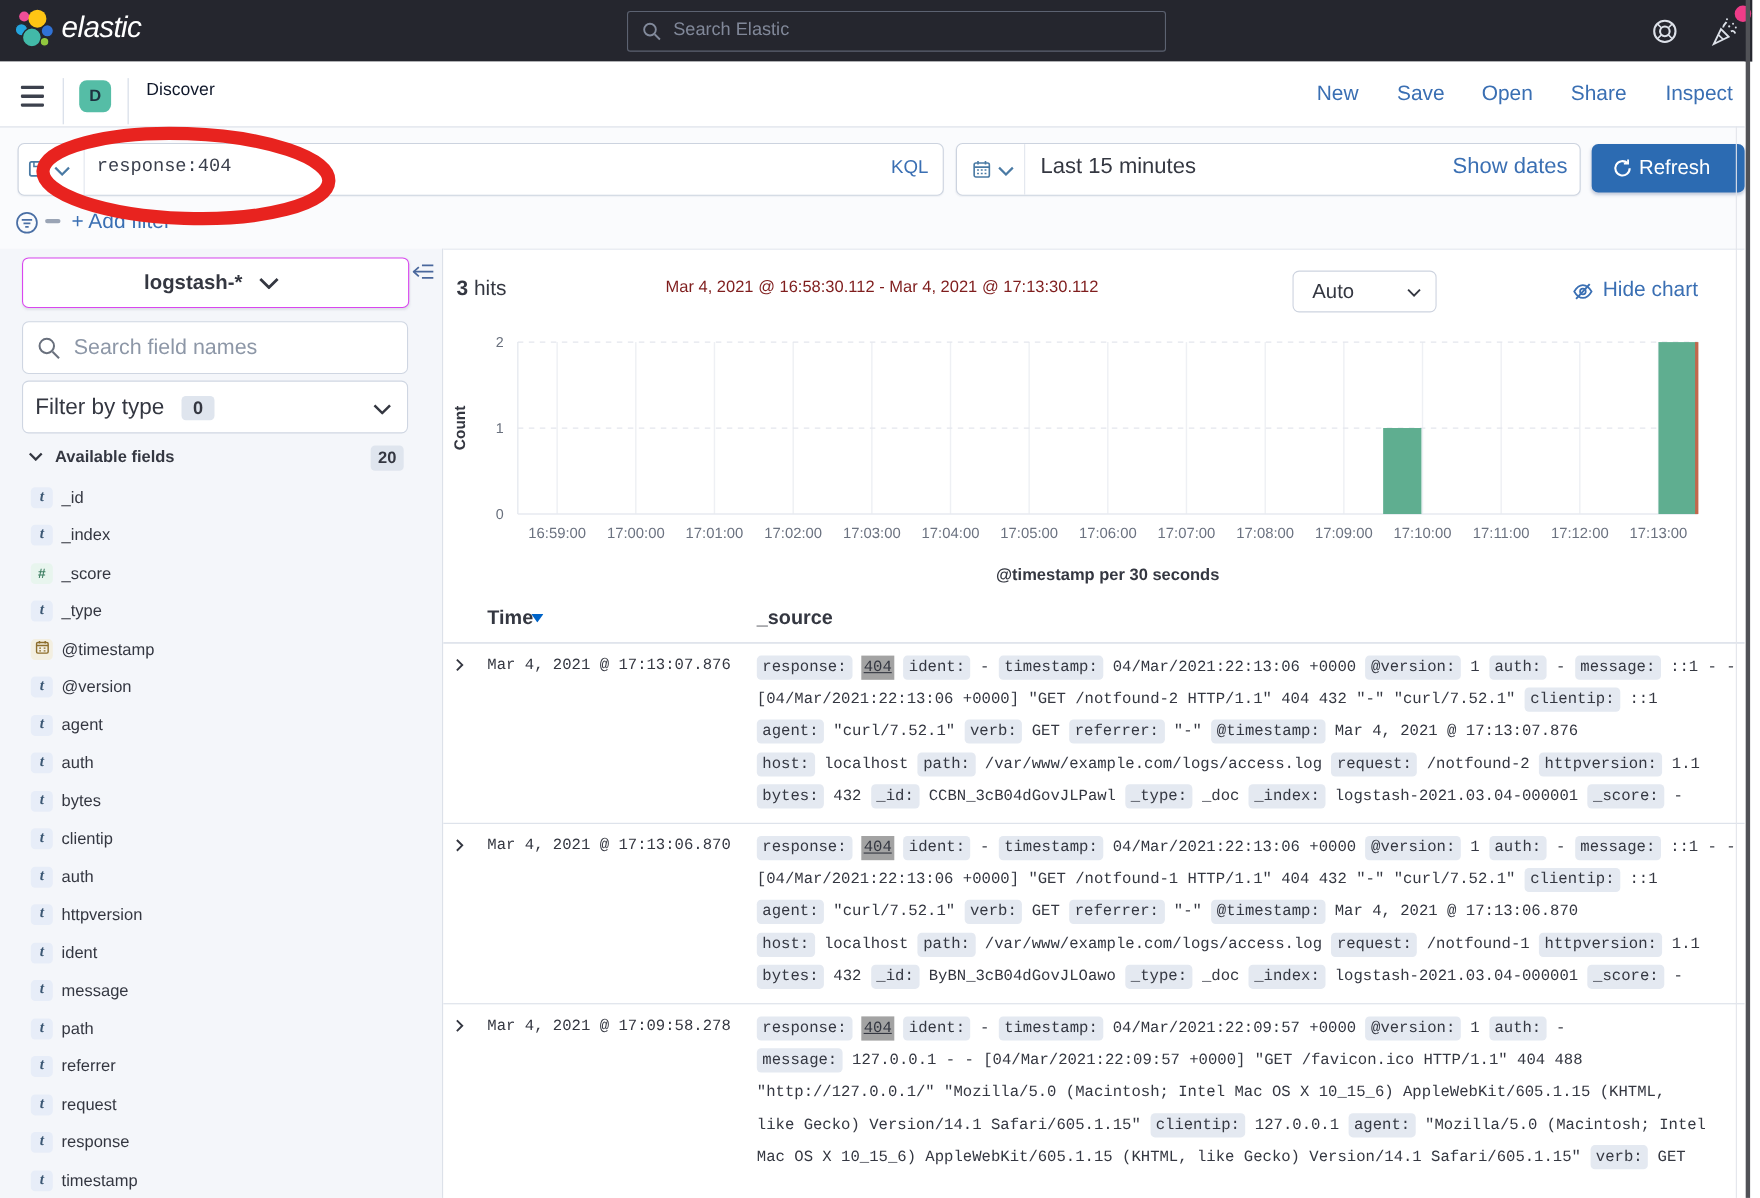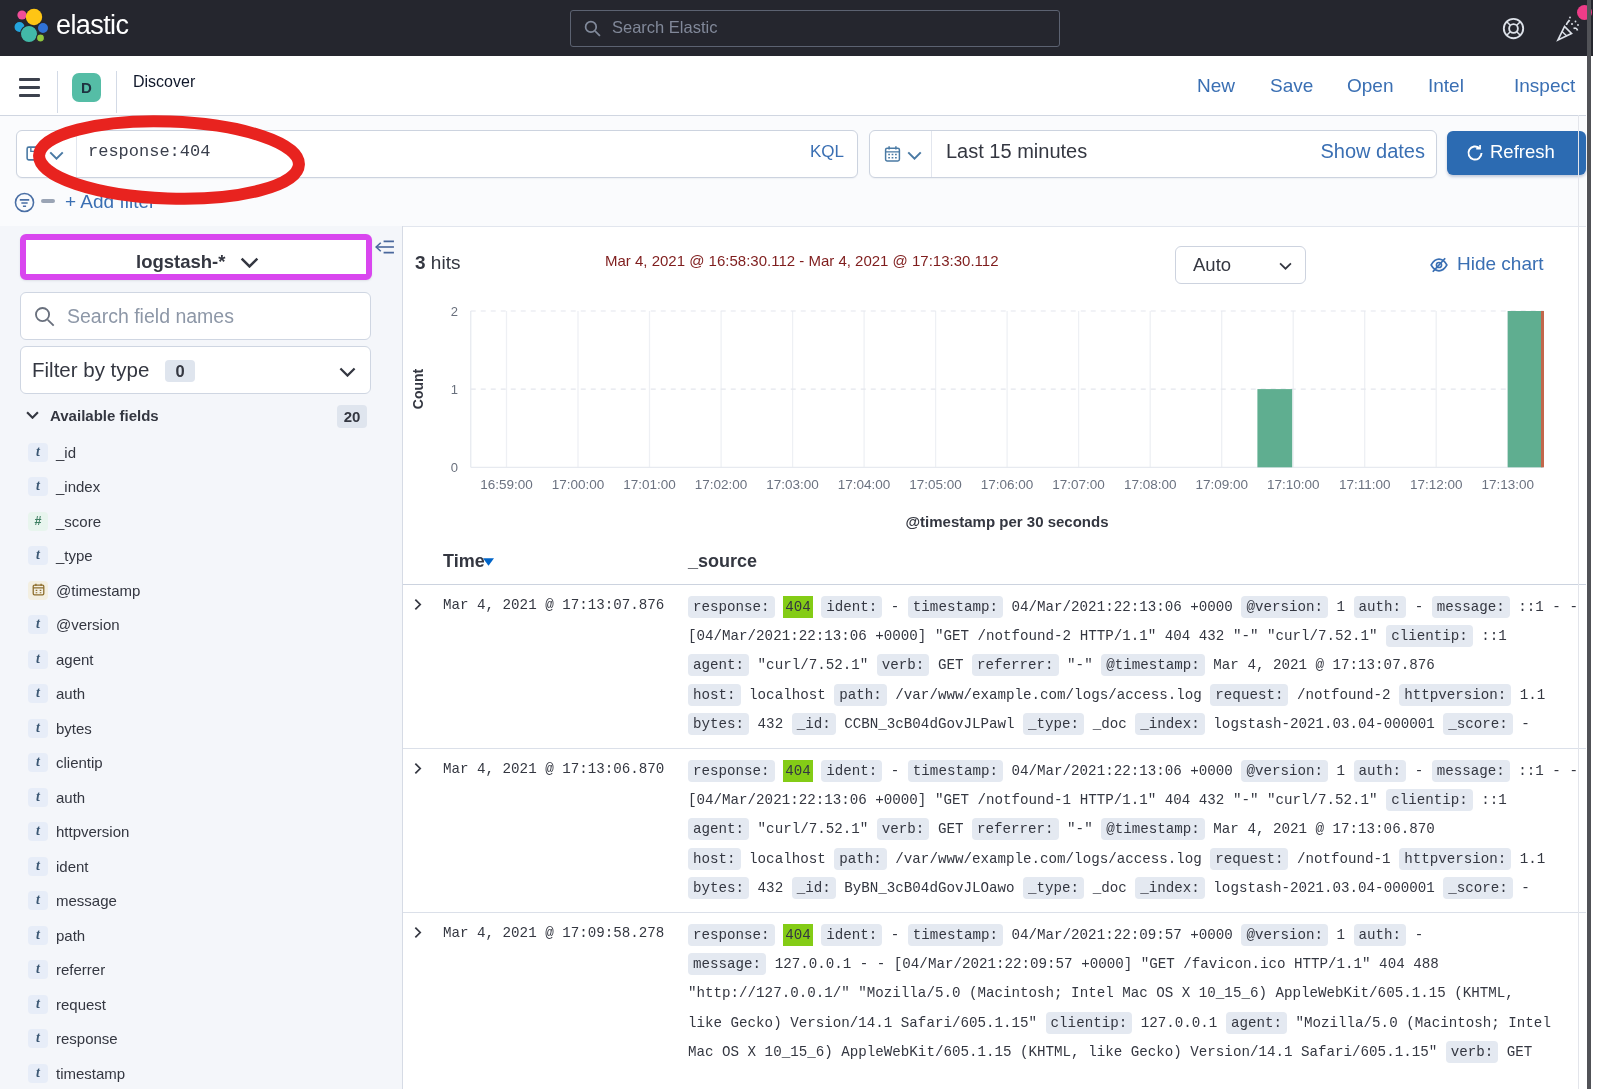--- a/index.html
+++ b/index.html
@@ -2,21 +2,21 @@
 <html><head>
 <meta charset="utf-8">
 <style>
 html,body{margin:0;padding:0;}
 body{font-family:"Liberation Sans",sans-serif;background:#fff;}
 #page{position:relative;width:1600px;height:1089px;overflow:hidden;background:#fff;}
 .abs{position:absolute;}
 
 #hdr{position:absolute;left:0;top:0;width:1593px;height:56px;background:#25262e;}
 #hlogo{position:absolute;left:13px;top:7px;}
-#hname{position:absolute;left:56px;top:10px;color:#fff;font-size:27px;font-weight:500;letter-spacing:-0.6px;}
+#hname{position:absolute;left:56px;top:10px;color:#fff;font-size:27px;font-weight:500;letter-spacing:-0.6px;font-style:italic;}
 #hsearch{position:absolute;left:570px;top:10px;width:488px;height:35px;border:1px solid #5c6271;border-radius:3px;}
 #hsearch .ph{position:absolute;left:41px;top:7px;font-size:16.5px;color:#818899;}
 #hsearch svg{position:absolute;left:13px;top:9px;}
 
 #nav{position:absolute;left:0;top:56px;width:1586px;height:59px;background:#fff;border-bottom:1px solid #d0d6e1;}
 #nav .sep{position:absolute;top:15px;width:1px;height:42px;background:#d3dae6;}
 #burger span{display:block;width:21px;height:2.6px;background:#3c414d;border-radius:1px;margin-bottom:5.4px;}
 #dbadge{position:absolute;left:72px;top:17px;width:29px;height:29px;background:#55bda6;border-radius:7px;color:#1e3240;font-weight:700;font-size:15px;text-align:center;line-height:29px;}
 #bcrumb{position:absolute;left:133px;top:17px;font-size:16px;font-weight:500;color:#0f172a;}
 .navlink{position:absolute;top:19px;font-size:19px;color:#3a6fb3;}
@@ -31,21 +31,21 @@
 #dpick .addsep{position:absolute;left:61px;top:0;width:1px;height:46px;background:#e2e6ee;}
 #dtext{position:absolute;left:76px;top:9px;font-size:20px;color:#343741;}
 #showdates{position:absolute;right:11px;top:9px;font-size:20px;color:#3a6fb3;}
 #refresh{position:absolute;left:1447px;top:15px;width:139px;height:44px;background:#2c6bb2;border-radius:6px;box-shadow:0 2px 3px rgba(30,60,120,0.25);}
 #refresh span{position:absolute;left:43px;top:10px;color:#fff;font-size:18.5px;font-weight:500;}
 #refresh svg{position:absolute;left:19px;top:13px;}
 #addfilter{position:absolute;left:65px;top:75px;font-size:19px;color:#3a6fb3;}
 #fdash{position:absolute;left:41px;top:83px;width:14px;height:3.5px;border-radius:2px;background:#9aa4b5;}
 
 #side{position:absolute;left:0;top:226px;width:403px;height:863px;background:#f4f6fa;border-right:1px solid #d6dbe5;box-sizing:border-box;}
-#ipsel{position:absolute;left:20px;top:8px;width:352px;height:46px;background:#fff;border:6px solid #d946ef;border-radius:6px;box-shadow:0 1px 2px rgba(100,110,130,0.15);box-sizing:border-box;}
+#ipsel{position:absolute;left:20px;top:8px;width:352px;height:46px;background:#fff;border:1px solid #d946ef;border-radius:6px;box-shadow:0 1px 2px rgba(100,110,130,0.15);box-sizing:border-box;}
 #ipsel b{position:absolute;left:110px;top:11px;font-size:18.5px;color:#343741;}
 #collapse{position:absolute;left:375px;top:13px;}
 #fsearch{position:absolute;left:20px;top:66px;width:351px;height:48px;background:#fff;border:1px solid #cfd6e2;border-radius:6px;box-sizing:border-box;padding-left:39px;}
 #fsearch .ph{position:absolute;left:46px;top:12px;font-size:19.5px;color:#8d97a7;}
 #fsearch svg{position:absolute;left:13px;top:13px;}
 #ftype{position:absolute;left:20px;top:120px;width:351px;height:48px;background:#fff;border:1px solid #cfd6e2;border-radius:6px;box-sizing:border-box;}
 #ftype .lab{position:absolute;left:11px;top:11px;font-size:20.5px;color:#343741;}
 .cntbadge{background:#dfe5ee;border-radius:4px;color:#343741;text-align:center;}
 #ftype .cntbadge{position:absolute;left:144px;top:13px;width:30px;height:22px;font-size:16.5px;font-weight:700;line-height:22px;}
 #avail{position:absolute;left:0;top:179px;width:403px;height:24px;padding-left:19px;}
@@ -68,21 +68,21 @@
 
 #tbl{position:absolute;left:0;top:314px;width:1183px;font-family:"Liberation Mono",monospace;font-size:14.2px;color:#343741;}
 #thead{position:relative;height:43px;border-bottom:1px solid #ccd3df;font-family:"Liberation Sans",sans-serif;}
 #thead .h{position:absolute;top:10px;font-size:18px;font-weight:700;}
 .drow{position:relative;height:163px;border-bottom:1px solid #dbe0e9;}
 .drow:last-child{border-bottom:none;}
 .dtime{position:absolute;left:40px;top:12px;}
 .dsrc{position:absolute;left:285px;top:8px;}
 .ln{height:29.2px;line-height:29.2px;white-space:nowrap;}
 .k{background:#e4e9f1;border-radius:4px;padding:3px 5px;}
-.m{background:#84cc16;padding:3px 2px;}
+.m{background:#a3a3a3;padding:3px 2px;text-decoration:underline;}
 .dchev{position:absolute;left:8px;top:13px;}
 
 #eline{position:absolute;left:1578px;top:115px;width:1px;height:974px;background:#e3e5eb;}
 #dline{position:absolute;left:1587px;top:0;width:4px;height:1089px;background:#515257;}
 </style>
 </head>
 <body>
 <div id="page">
 
 <div id="hdr">
@@ -126,21 +126,21 @@
         <span></span>
         <span></span>
       </div>
   <div class="sep" style="left:57px;"></div>
   <div id="dbadge">D</div>
   <div class="sep" style="left:116px;"></div>
   <div id="bcrumb">Discover</div>
   <div class="navlink" style="left:1197px;">New</div>
   <div class="navlink" style="left:1270px;">Save</div>
   <div class="navlink" style="left:1347px;">Open</div>
-  <div class="navlink" style="left:1428px;">Intel</div>
+  <div class="navlink" style="left:1428px;">Share</div>
   <div class="navlink" style="left:1514px;">Inspect</div>
 </div>
 
 <div id="qsec">
   <div class="qbox" id="qbar">
     <svg class="abs" style="left:8px;top:14px" width="17" height="17" viewBox="0 0 16 16" fill="none" stroke="#4a7aa4" stroke-width="1.5">
           <rect x="2" y="2" width="12" height="12" rx="1.5"></rect>
           <path d="M5.5 2 v4 h5 v-4" stroke-width="1.3"></path>
         </svg>
     <svg class="abs" style="left:32px;top:20px" width="15" height="9" viewBox="0 0 12 7" fill="none" stroke="#4a7aa4" stroke-width="1.6">

